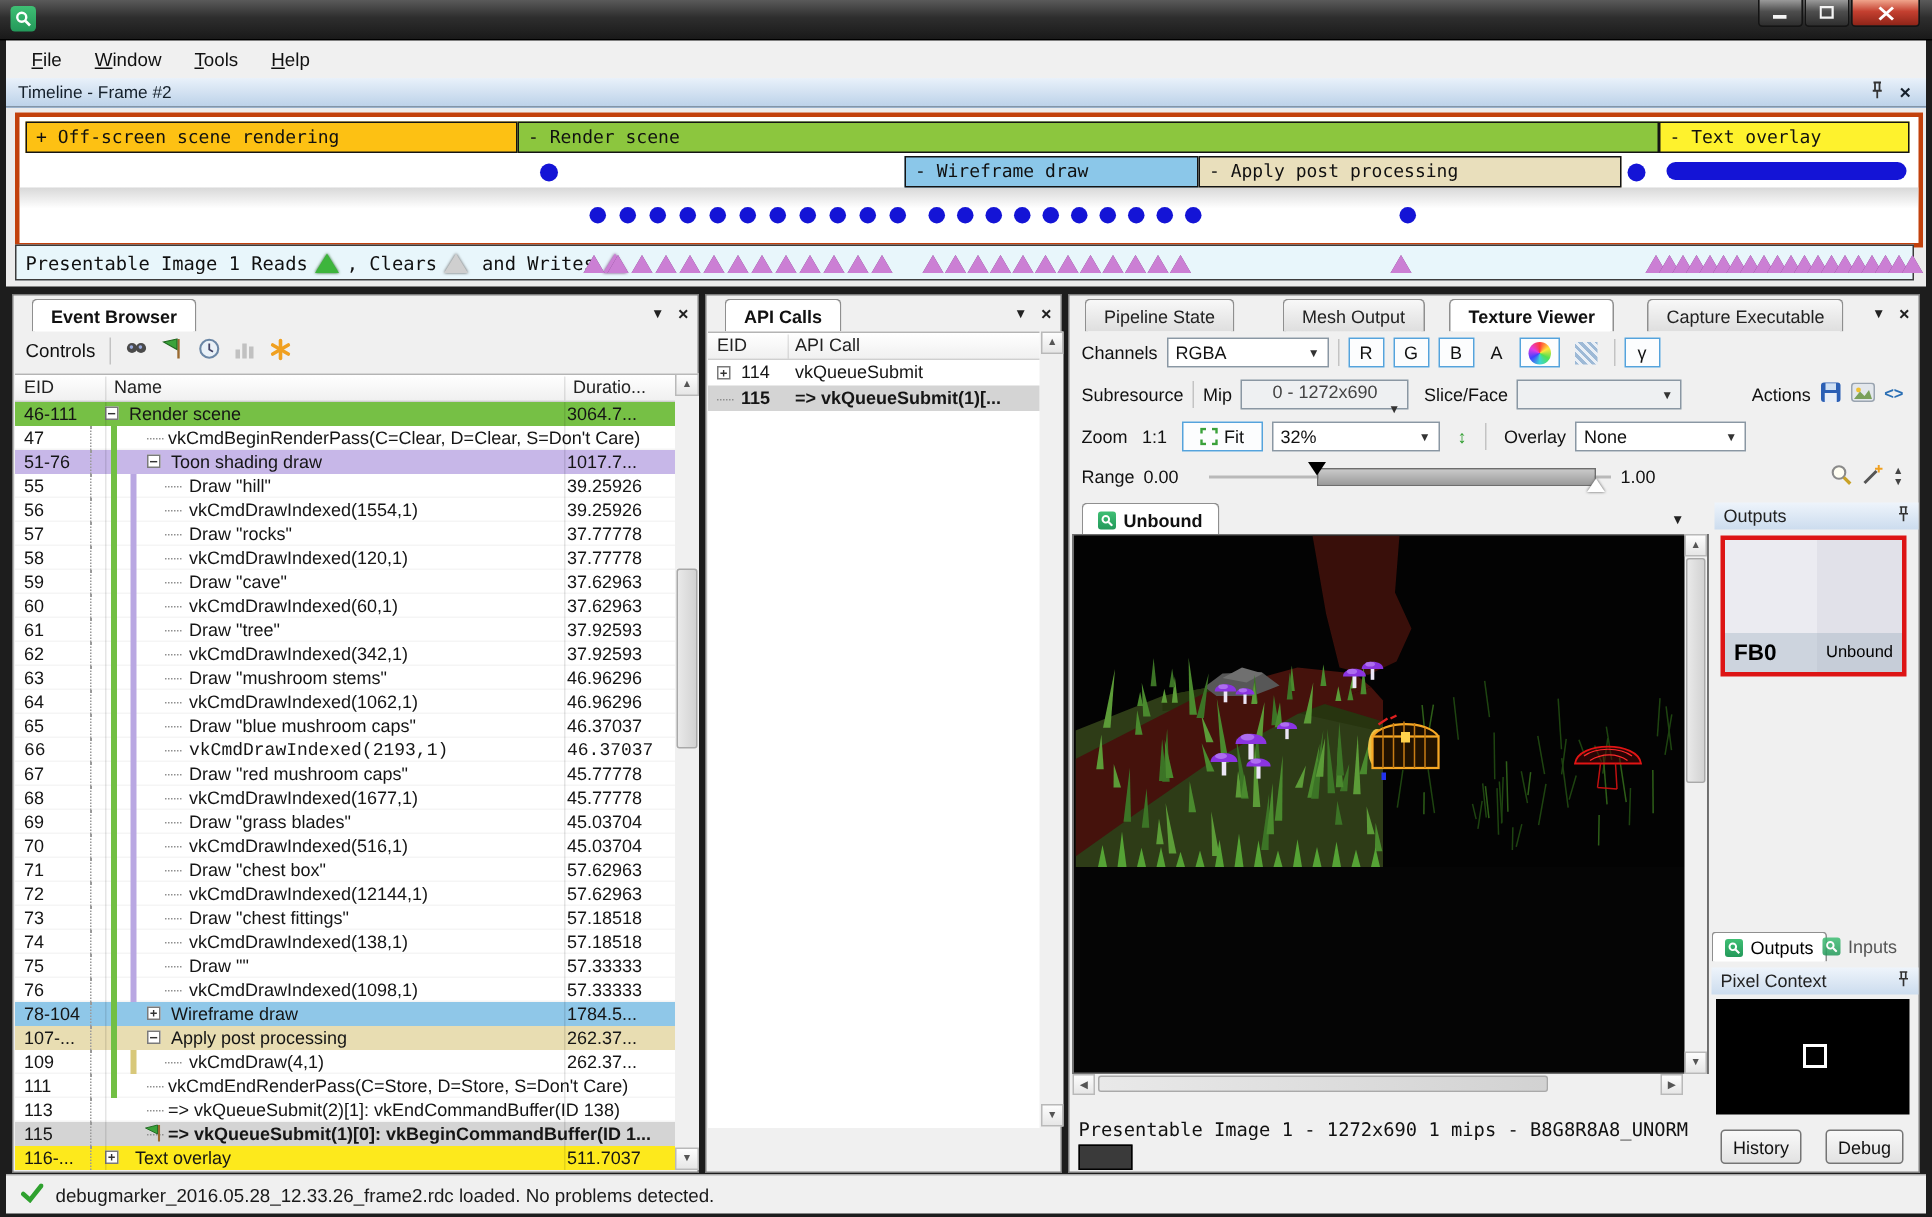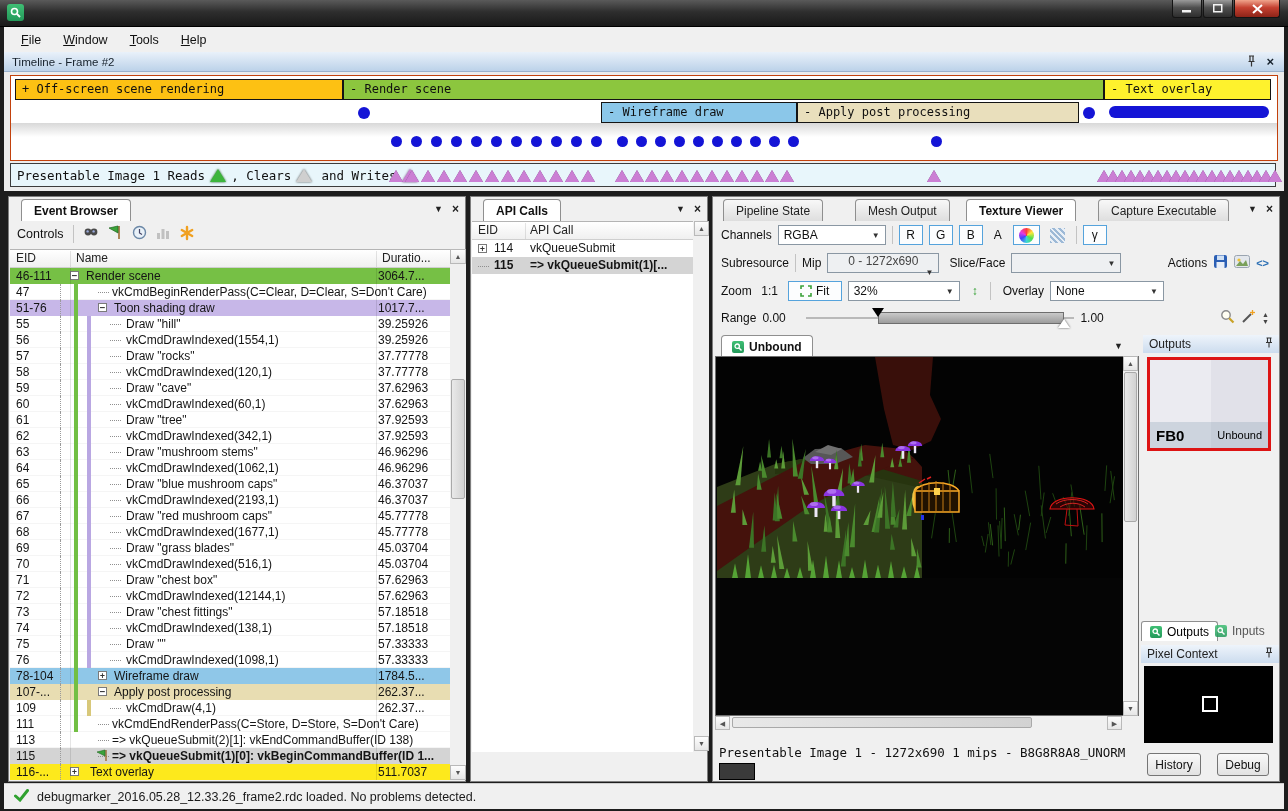--- a/index.html
+++ b/index.html
@@ -27,21 +27,21 @@
   .menu-item{display:inline-block;font-size:12.5px;color:#111;padding:3px 9px;margin-right:4px;}
   .menu-item::first-letter{text-decoration:underline;}
 
   
   .tl-header{position:absolute;left:4px;top:52px;width:1280px;height:20px;
     background:linear-gradient(#e9f1fa,#bcd2e9);border-bottom:1px solid #9ab2cc;
     display:flex;align-items:center;font-size:11.5px;color:#15202b;padding-left:8px;box-sizing:border-box;}
   .tl-header .right{margin-left:auto;display:flex;align-items:center;gap:10px;padding-right:10px;}
   .tl-body{position:absolute;left:4px;top:72px;width:1280px;height:119px;background:#ececec;}
   .tl-box{position:absolute;left:6px;top:3px;width:1266px;height:84px;background:#fff;
-    border:1px solid #c2410c;overflow:hidden;}
+    border:3px solid #c2410c;overflow:hidden;}
   .tl-bar{position:absolute;height:21px;line-height:19px;border:1px solid #141414;
     box-sizing:border-box;font-family:"DejaVu Sans Mono",monospace;font-size:12px;
     padding-left:6px;white-space:nowrap;overflow:hidden;color:#101010;}
   .tl-bar.r1{top:3px;}
   .tl-bar.r2{top:26px;}
   .tl-shade{position:absolute;left:0;top:47px;width:1266px;height:14px;
     background:linear-gradient(#d8d8d8,rgba(255,255,255,0));}
   .tdot{position:absolute;border-radius:50%;background:#1414d6;}
   .tl-pill{position:absolute;top:30px;height:12px;border-radius:6px;background:#1414d6;}
   .tl-markers{position:absolute;left:6px;top:91px;width:1266px;height:24px;background:#e8f6fb;
@@ -483,21 +483,21 @@
           <div class="vguide"></div>
           <div class="stripe" style="background: rgb(114, 191, 68); left: 64px;"></div>
           <div class="stripe" style="background: rgb(185, 167, 226); left: 77px;"></div>
           <span class="eid">65</span>
           <span class="dotpre" style="left: 100px;"></span>
           <span class="name" style="left: 116px;">Draw "blue mushroom caps"</span>
           <span class="dur">46.37037</span>
           <div class="colsep" style="left: 60px;"></div>
           <div class="colsep" style="left: 366px;"></div>
         </div>
-        <div class="ebrow" style="top: 224px; box-shadow: rgba(0, 0, 0, 0.04) 0px -1px inset;">
+        <div class="ebrow" style="top: 224px; box-shadow: rgba(0, 0, 0, 0.04) 0px -1px inset; font-family: Liberation Mono, monospace;">
           <div class="vguide"></div>
           <div class="stripe" style="background: rgb(114, 191, 68); left: 64px;"></div>
           <div class="stripe" style="background: rgb(185, 167, 226); left: 77px;"></div>
           <span class="eid">66</span>
           <span class="dotpre" style="left: 100px;"></span>
           <span class="name" style="left: 116px;">vkCmdDrawIndexed(2193,1)</span>
           <span class="dur">46.37037</span>
           <div class="colsep" style="left: 60px;"></div>
           <div class="colsep" style="left: 366px;"></div>
         </div>

